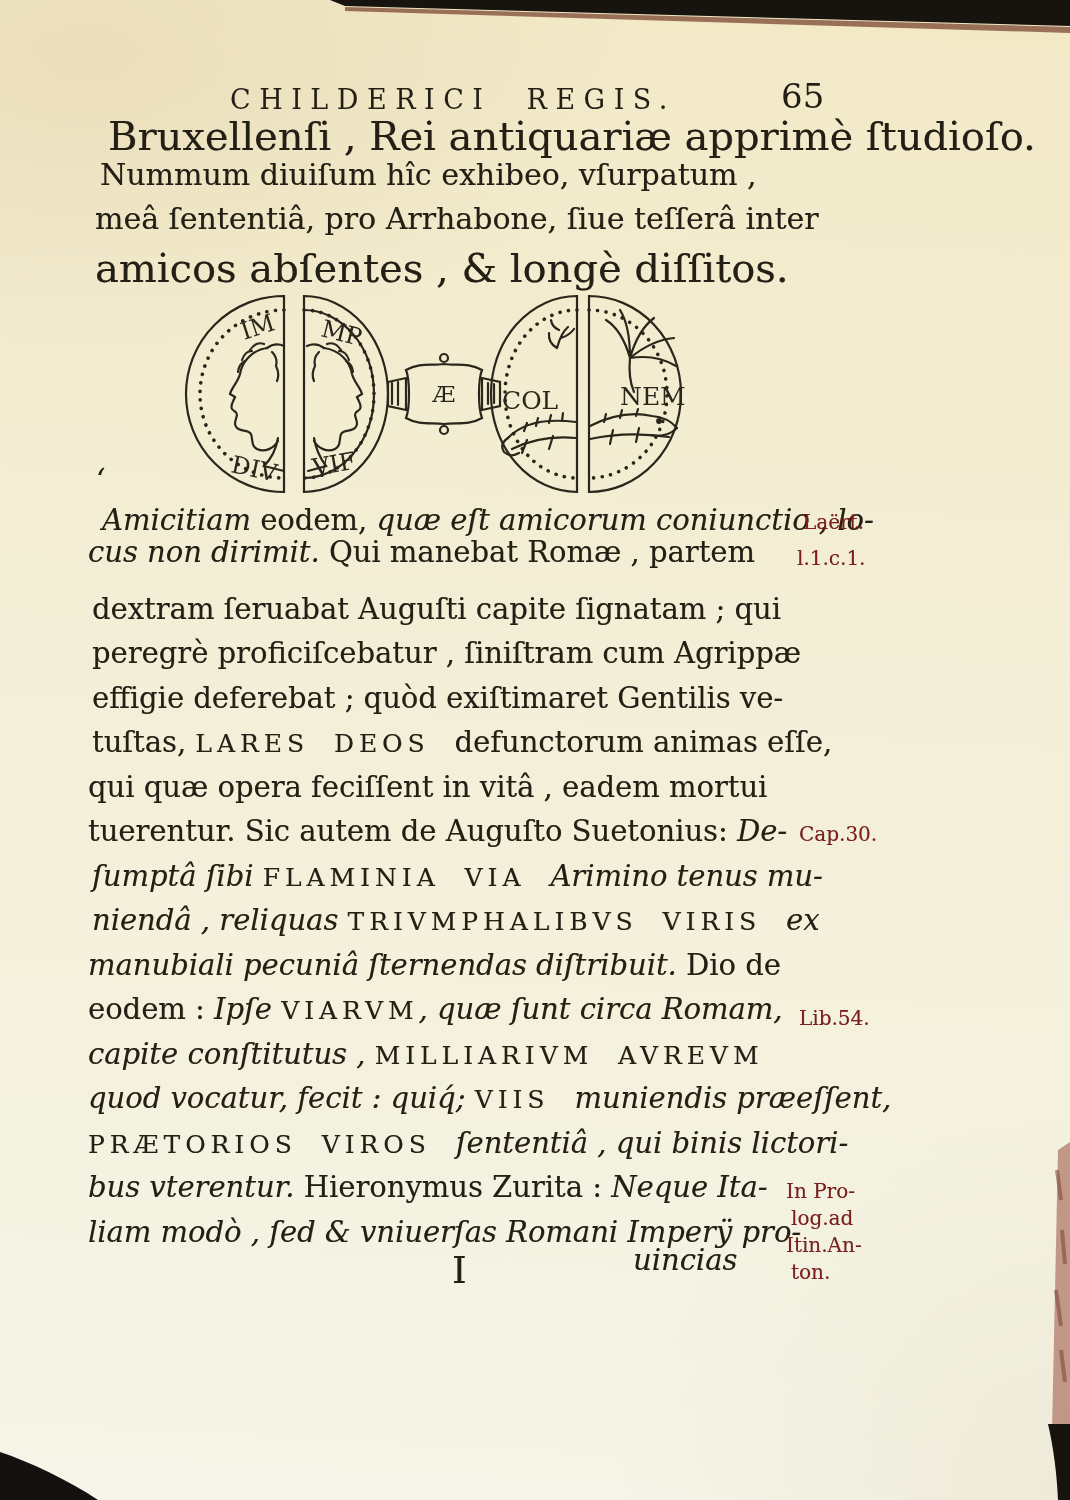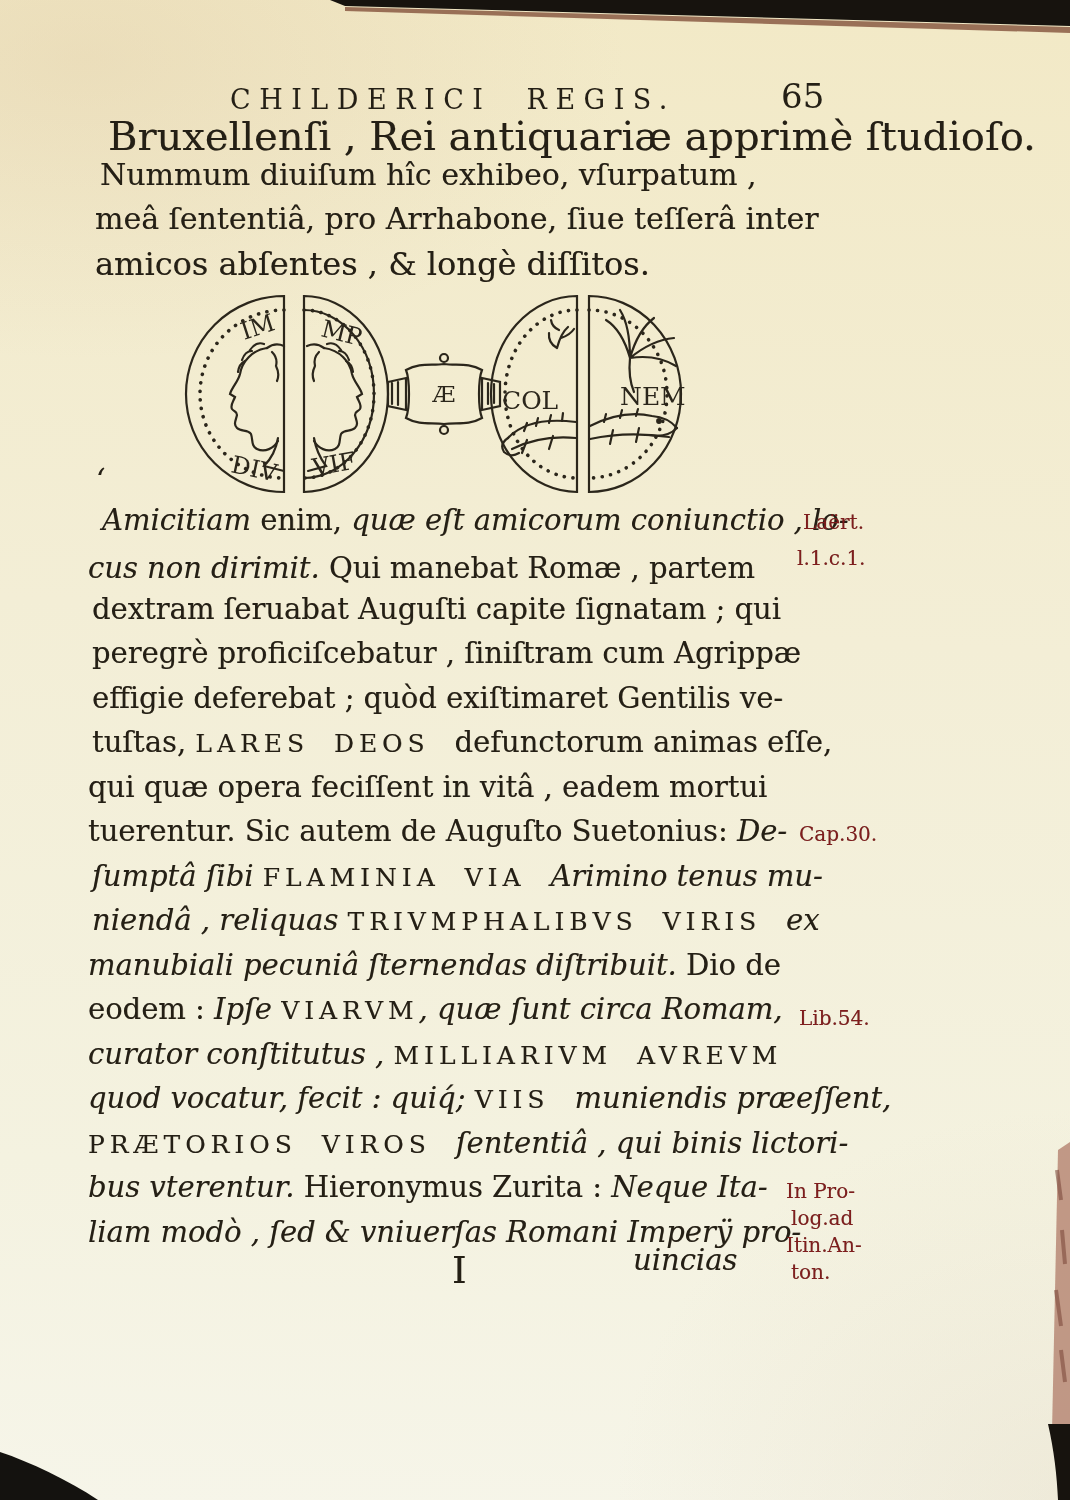--- a/index.html
+++ b/index.html
@@ -29,35 +29,35 @@
 </head>
 <body>
 
 <div class="header-title">CHILDERICI REGIS.</div>
 <div class="page-number">65</div>
 
 <div>
     <div class="line" style="top: 116px; left: 108px; font-size: 40px;"><span class="seg-r">Bruxellenſi , Rei antiquariæ apprimè ſtudioſo.</span></div>
     <div class="line" style="top: 160px; left: 100px; font-size: 30px;"><span class="seg-r">Nummum diuiſum  hîc exhibeo, vſurpatum ,</span></div>
     <div class="line" style="top: 204px; left: 95px; font-size: 30px;"><span class="seg-r">meâ ſententiâ, pro Arrhabone, ſiue teſſerâ inter</span></div>
-    <div class="line" style="top: 248px; left: 95px; font-size: 32px;"><span class="seg-r">amicos abſentes , &amp; longè diſſitos.</span></div>
+    <div class="line" style="top: 248px; left: 95px; font-size: 40px;"><span class="seg-r">amicos abſentes , &amp; longè diſſitos.</span></div>
     <div class="line" style="top: 466px; left: 96px;"><span class="seg-i">‘</span></div>
-    <div class="line" style="top: 506px; left: 102px;"><span class="seg-i">Amicitiam </span><span class="seg-r">enim, </span><span class="seg-i">quæ eſt amicorum coniunctio , lo-</span></div>
-    <div class="line" style="top: 554px; left: 88px;"><span class="seg-i">cus non dirimit. </span><span class="seg-r">Qui manebat Romæ , partem</span></div>
+    <div class="line" style="top: 506px; left: 102px;"><span class="seg-i">Amicitiam </span><span class="seg-r">eodem, </span><span class="seg-i">quæ eſt amicorum coniunctio , lo-</span></div>
+    <div class="line" style="top: 538px; left: 88px;"><span class="seg-i">cus non dirimit. </span><span class="seg-r">Qui manebat Romæ , partem</span></div>
     <div class="line" style="top: 595px; left: 92px;"><span class="seg-r">dextram ſeruabat Auguſti capite ſignatam ; qui</span></div>
     <div class="line" style="top: 639px; left: 92px;"><span class="seg-r">peregrè proficiſcebatur , ſiniſtram cum Agrippæ</span></div>
     <div class="line" style="top: 684px; left: 92px;"><span class="seg-r">effigie deferebat ;  quòd exiſtimaret Gentilis ve-</span></div>
     <div class="line" style="top: 728px; left: 92px;"><span class="seg-r">tuſtas, </span><span class="seg-c">LARES DEOS </span><span class="seg-r">defunctorum animas eſſe,</span></div>
     <div class="line" style="top: 773px; left: 88px;"><span class="seg-r">qui quæ opera feciſſent in vitâ ,  eadem mortui</span></div>
     <div class="line" style="top: 817px; left: 88px;"><span class="seg-r">tuerentur.  Sic autem de Auguſto Suetonius: </span><span class="seg-i">De-</span></div>
     <div class="line" style="top: 862px; left: 92px;"><span class="seg-i">ſumptâ ſibi </span><span class="seg-c">FLAMINIA VIA </span><span class="seg-i">Arimino tenus mu-</span></div>
     <div class="line" style="top: 906px; left: 92px;"><span class="seg-i">niendâ ,  reliquas </span><span class="seg-c">TRIVMPHALIBVS VIRIS </span><span class="seg-i">ex</span></div>
     <div class="line" style="top: 951px; left: 88px;"><span class="seg-i">manubiali pecuniâ ſternendas diſtribuit.  </span><span class="seg-r">Dio de</span></div>
     <div class="line" style="top: 995px; left: 88px;"><span class="seg-r">eodem :  </span><span class="seg-i">Ipſe </span><span class="seg-c">VIARVM</span><span class="seg-i">, quæ ſunt circa Romam,</span></div>
-    <div class="line" style="top: 1040px; left: 88px;"><span class="seg-i">curator conſtitutus ,  </span><span class="seg-c">MILLIARIVM AVREVM</span></div>
+    <div class="line" style="top: 1040px; left: 88px;"><span class="seg-i">capite conſtitutus ,  </span><span class="seg-c">MILLIARIVM AVREVM</span></div>
     <div class="line" style="top: 1084px; left: 88px;"><span class="seg-i">quod vocatur, fecit :  quiq́; </span><span class="seg-c">VIIS </span><span class="seg-i">muniendis præeſſent,</span></div>
     <div class="line" style="top: 1129px; left: 88px;"><span class="seg-c">PRÆTORIOS VIROS </span><span class="seg-i">ſententiâ , qui binis lictori-</span></div>
     <div class="line" style="top: 1173px; left: 88px;"><span class="seg-i">bus vterentur. </span><span class="seg-r">Hieronymus Zurita : </span><span class="seg-i">Neque Ita-</span></div>
     <div class="line" style="top: 1218px; left: 88px;"><span class="seg-i">liam modò , ſed &amp; vniuerſas Romani Imperÿ pro-</span></div>
     <div class="line" style="top: 1252px; left: 452px;"><span class="seg-sig">I</span></div>
     <div class="line" style="top: 1246px; left: 633px;"><span class="seg-i">uincias</span></div>
     <div class="margin-note" style="top: 512px; left: 803px;">Laërt.</div>
     <div class="margin-note" style="top: 548px; left: 797px;">l.1.c.1.</div>
     <div class="margin-note" style="top: 824px; left: 799px;">Cap.30.</div>
     <div class="margin-note" style="top: 1008px; left: 799px;">Lib.54.</div>

